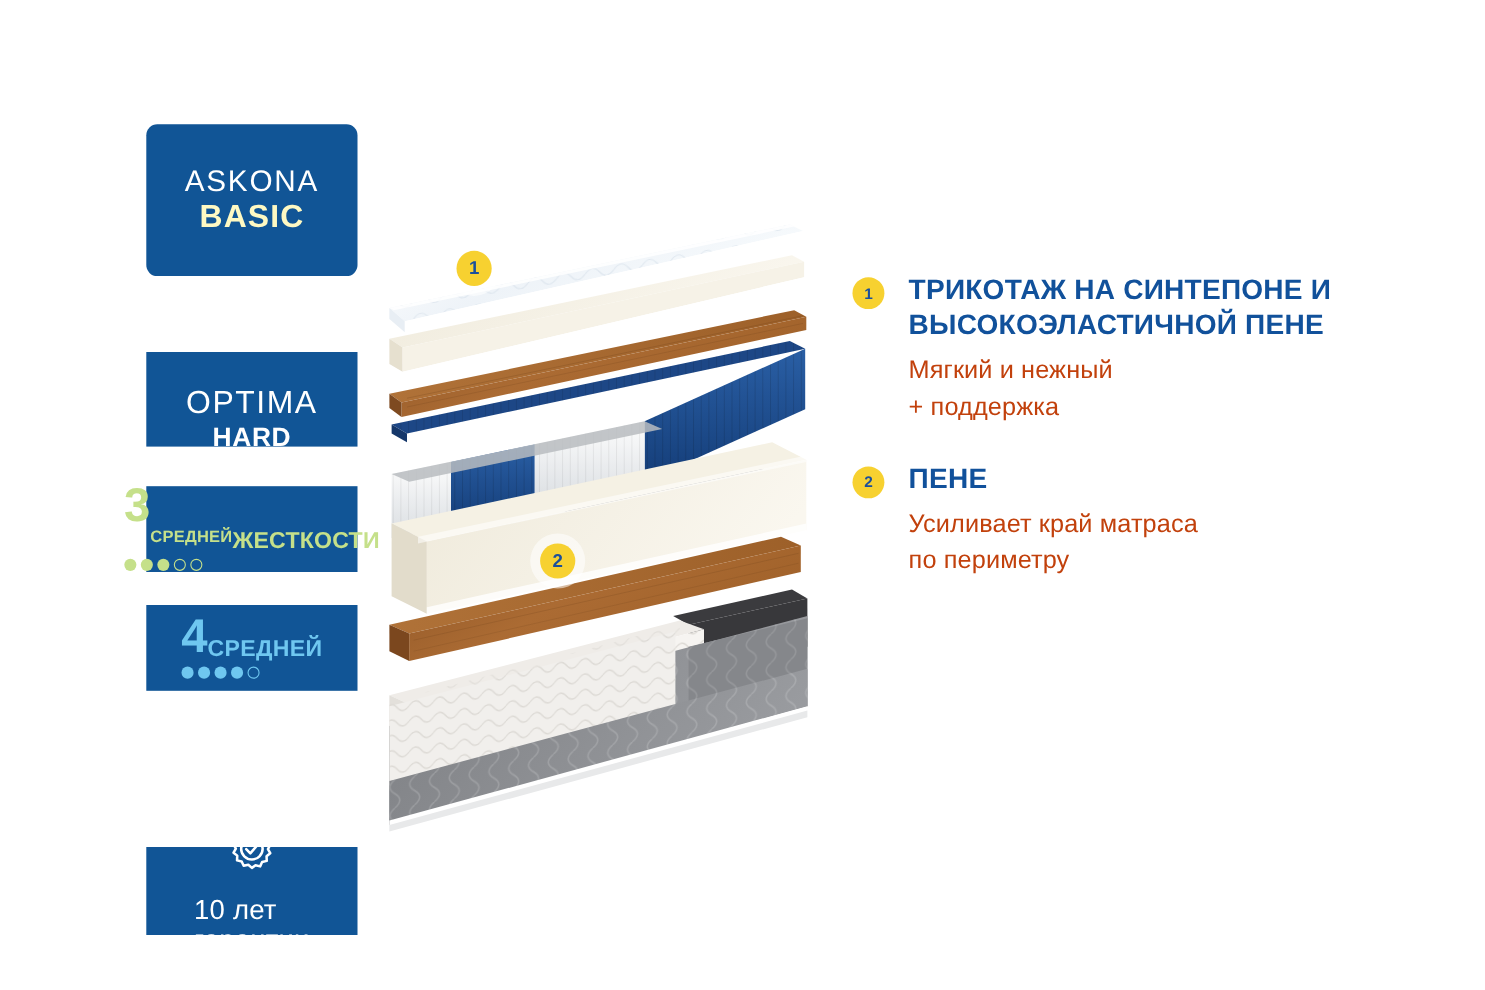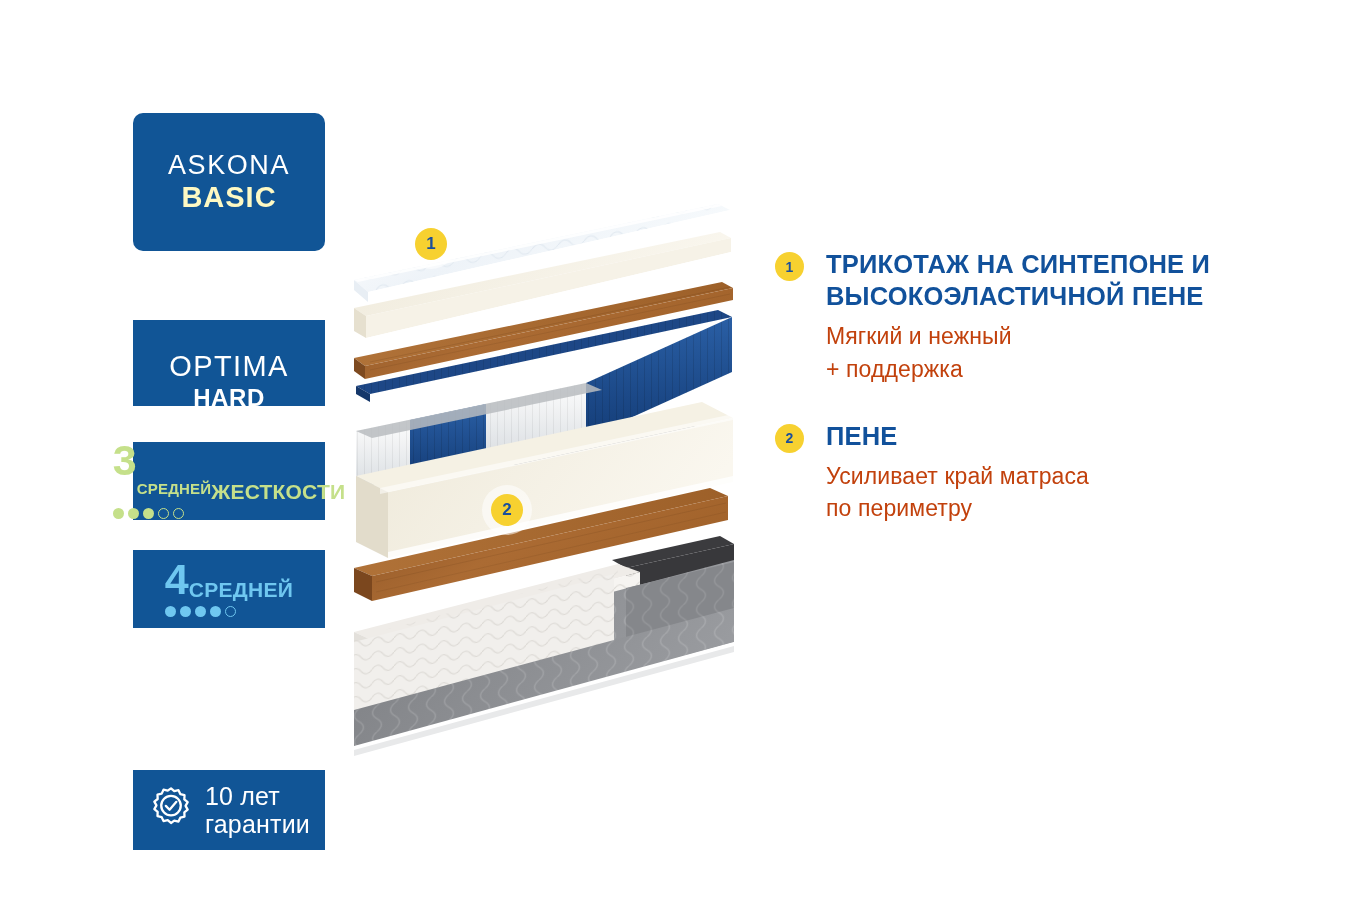--- a/index.html
+++ b/index.html
@@ -52,21 +52,21 @@
   .firm-w2 { font-size: 21px; font-weight: bold; letter-spacing: 0.2px; line-height: 1.0; }
   .firm-single { font-size: 21px; font-weight: bold; letter-spacing: 0.3px; line-height: 1.0; padding-top: 17px; }
   .dots { display: flex; gap: 4px; margin-top: 6px; align-self: flex-start; }
   .dot { width: 11px; height: 11px; border-radius: 50%; }
   .dot.filled { background: currentColor; }
   .dot.empty { background: transparent; border: 1.6px solid currentColor; }
   .firm-green { color: #C5E08A; }
   .firm-blue { color: #6FC7F0; }
   .firm-inner { display: flex; flex-direction: column; align-items: flex-start; }
 
-  .badge-warranty { top: 657px; height: 80px; gap: 11px; }
+  .badge-warranty { top: 657px; height: 80px; gap: 11px; flex-direction: column; }
   .warranty-text { display: flex; flex-direction: column; font-size: 25px; font-weight: 300; line-height: 1.12; letter-spacing: 0.2px; }
 
   
   .mattress { position: absolute; left: 350px; top: 190px; width: 385px; height: 610px; }
   .mattress svg { display: block; }
   .layer-badge {
     position: absolute; width: 32px; height: 32px; border-radius: 50%;
     background: #F7D130; color: #1B4F9C; font-weight: bold; font-size: 17px;
     display: flex; align-items: center; justify-content: center;
     box-shadow: 0 0 0 9px rgba(255,255,255,0.55);

